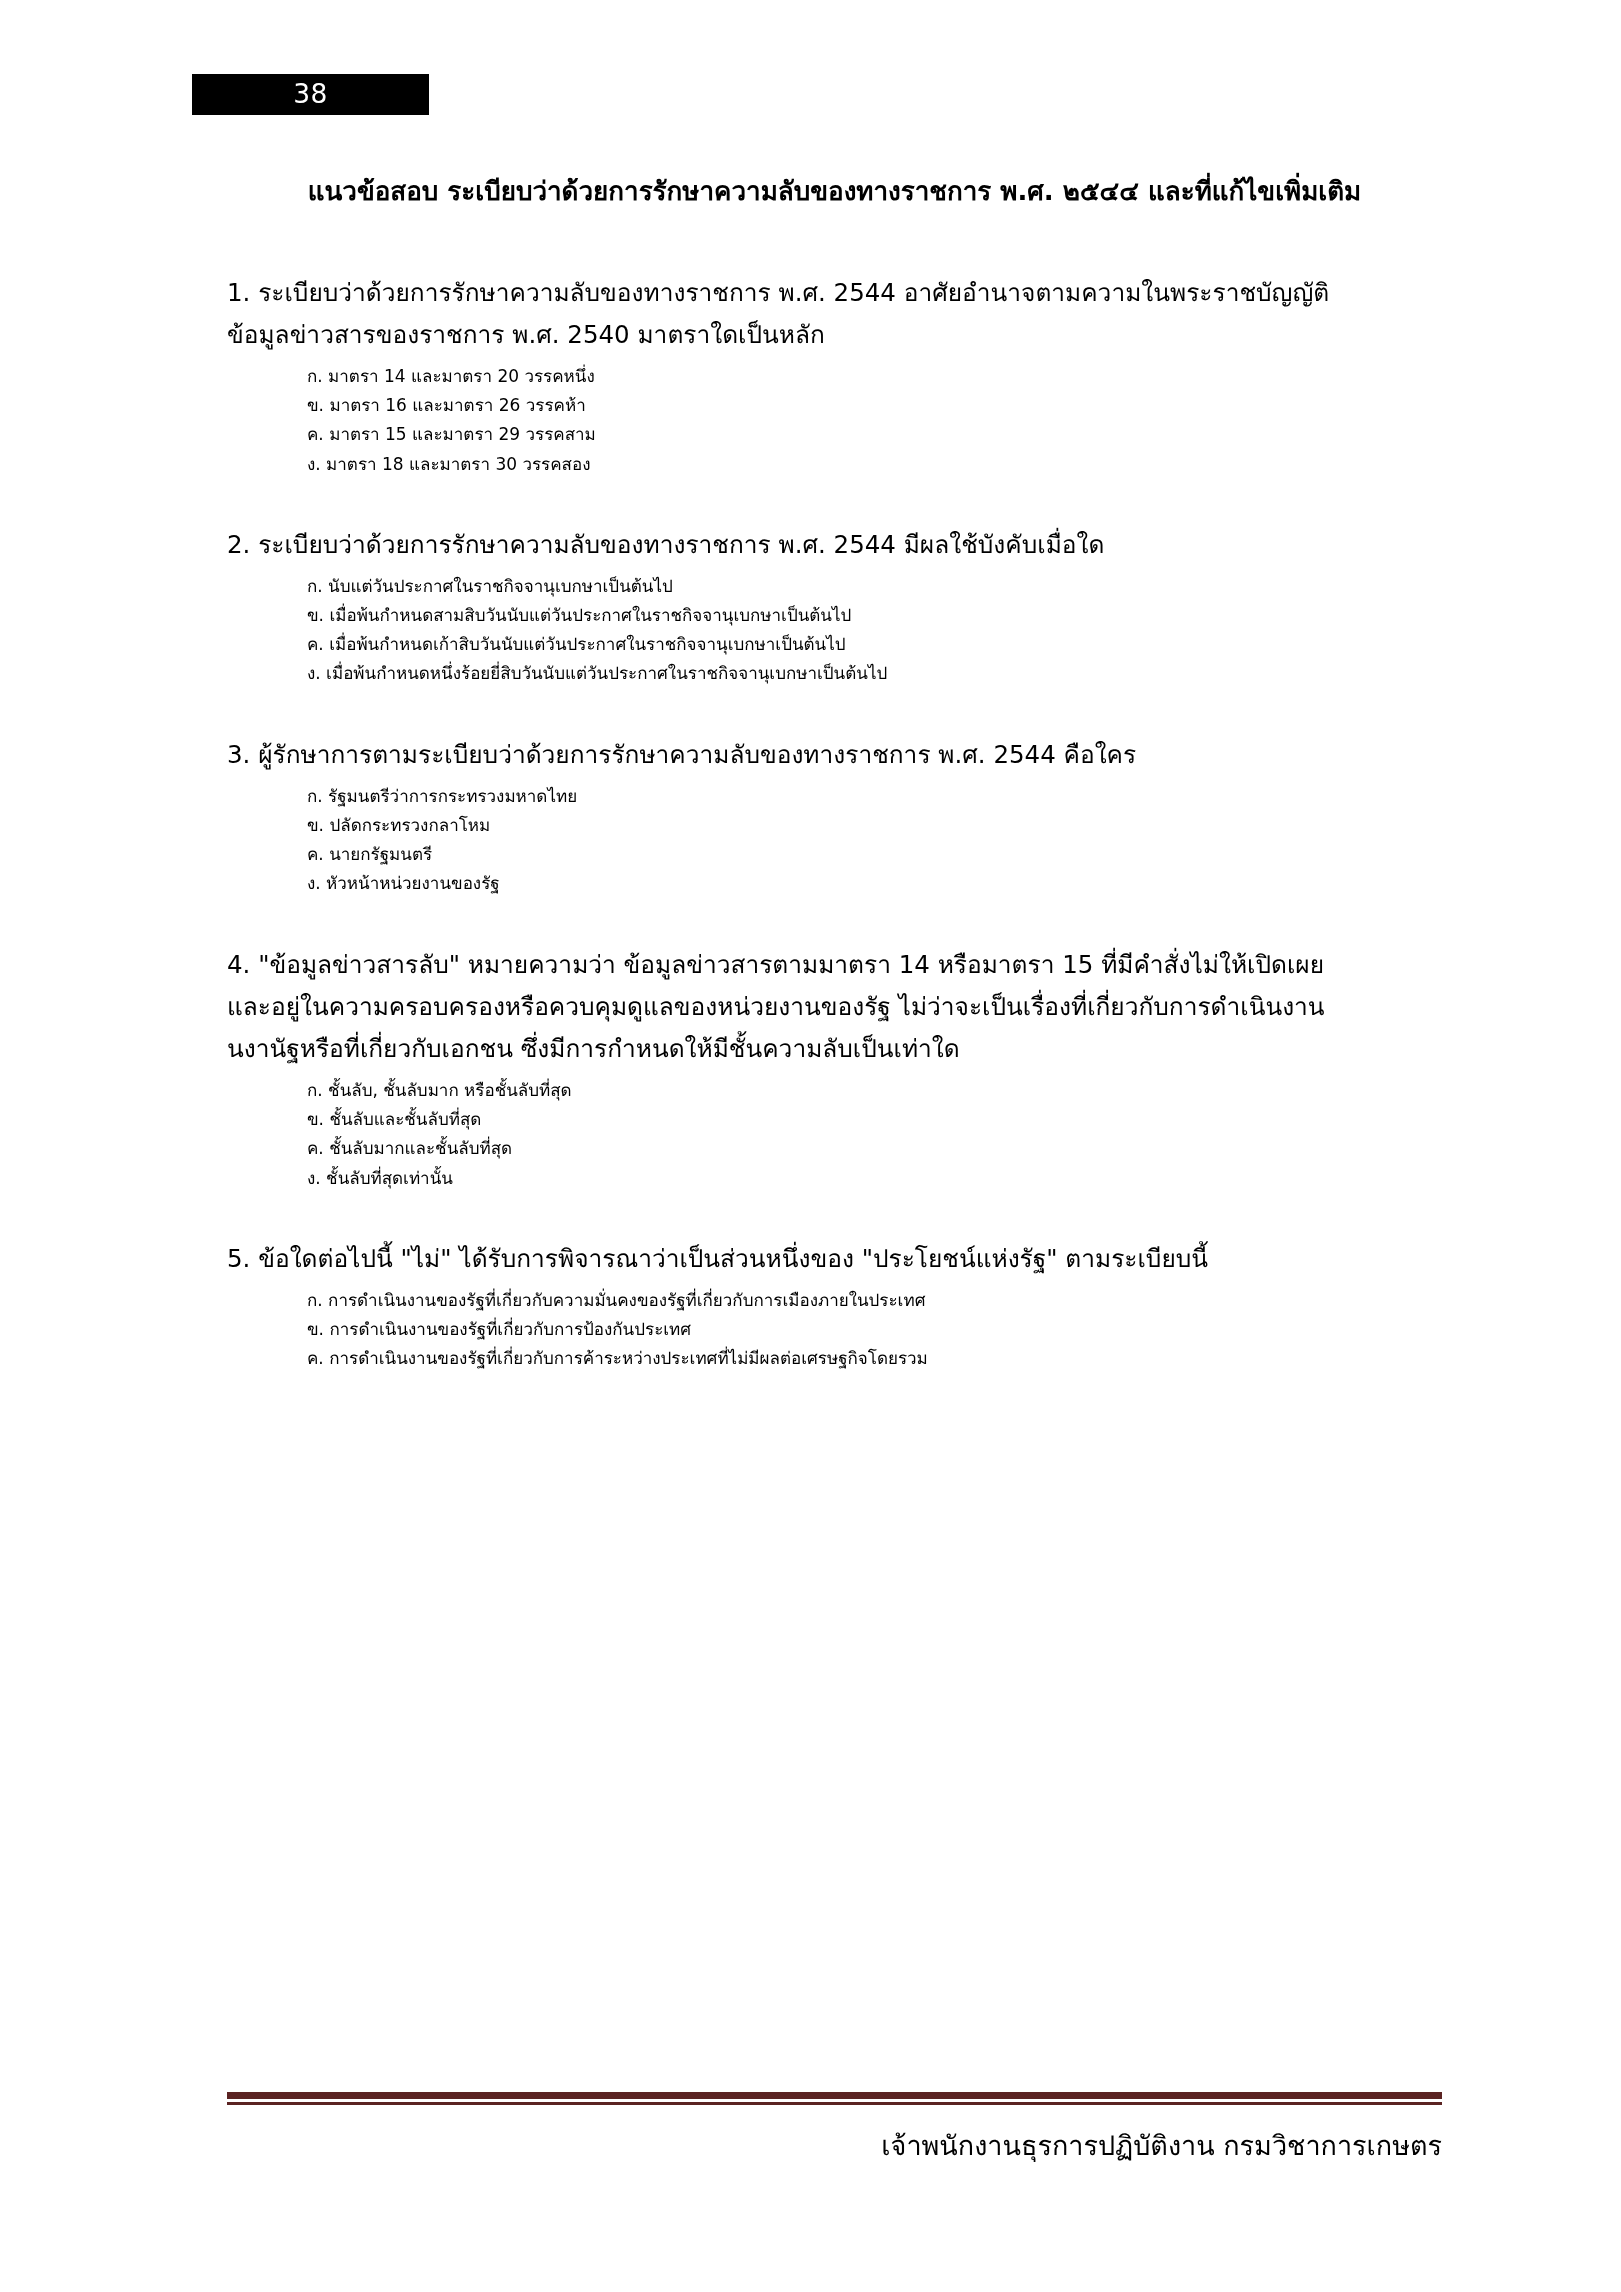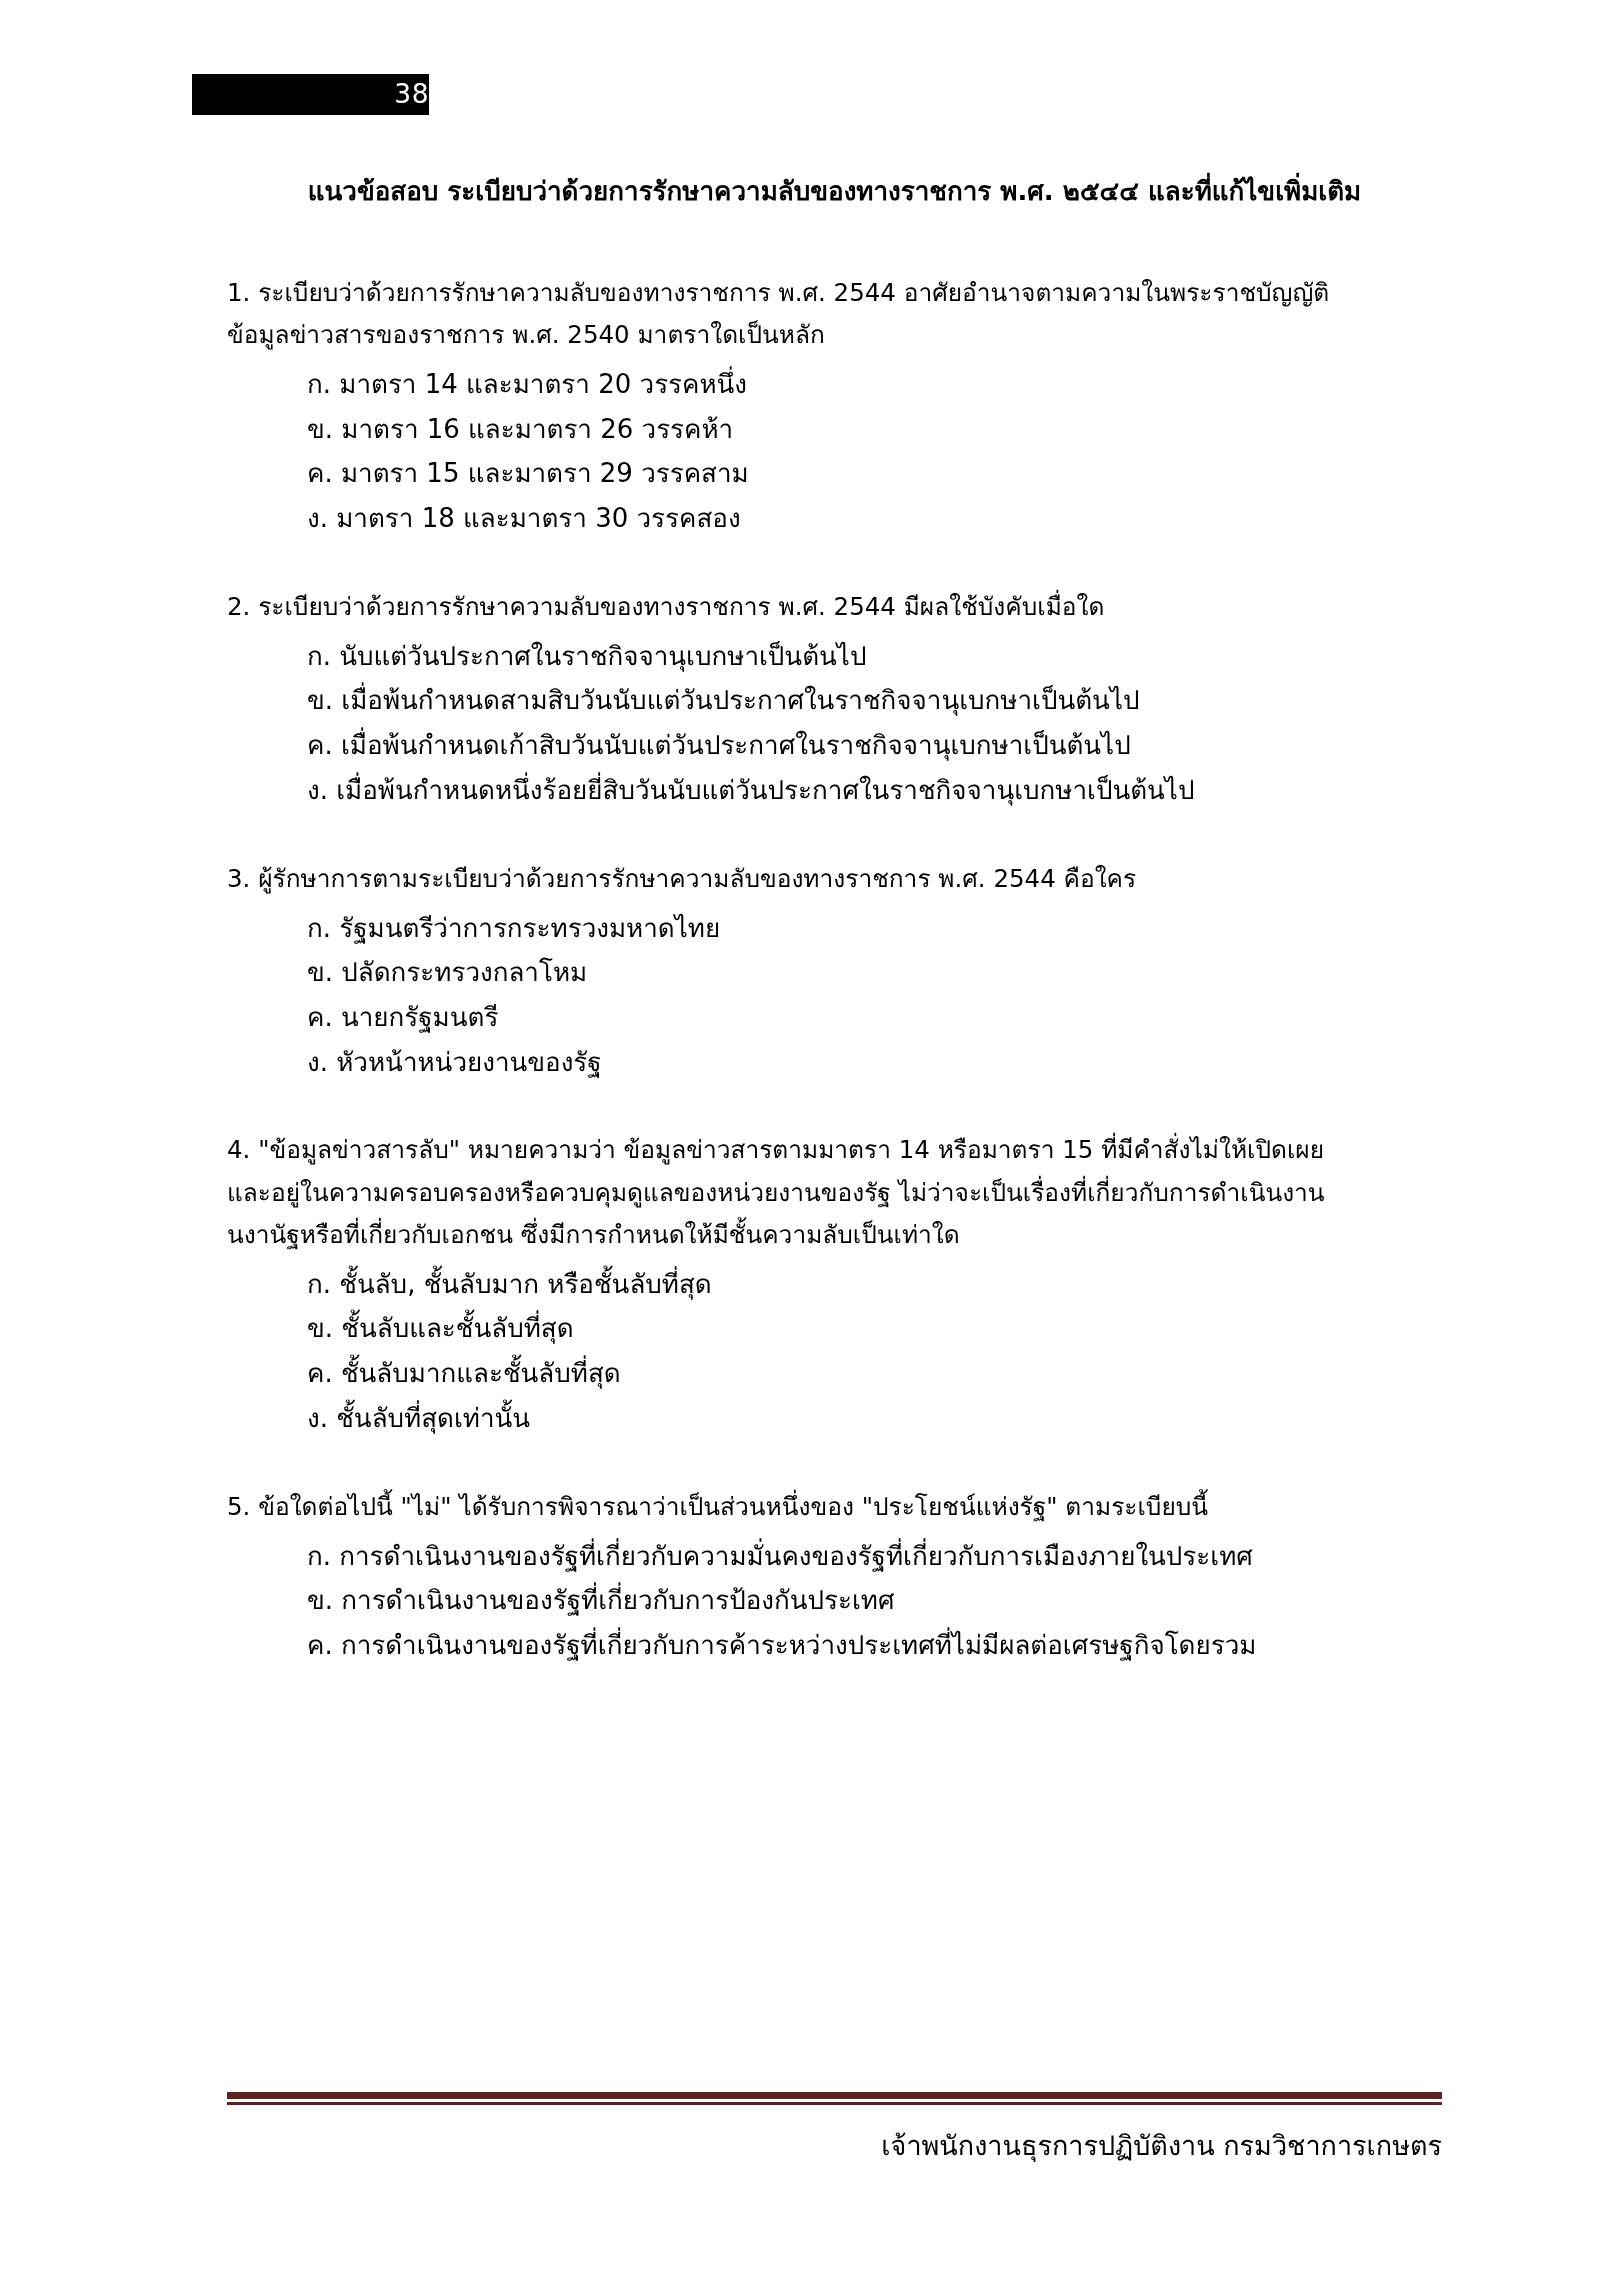--- a/index.html
+++ b/index.html
@@ -24,21 +24,21 @@
   
   .page-number-banner {
     position: absolute;
     left: 192px;
     top: 74px;
     width: 237px;
     height: 41px;
     background: #000000;
     display: flex;
     align-items: center;
-    justify-content: flex-end;
+    justify-content: center;
   }
   .page-number-banner .num {
     color: #ffffff;
     font-family: "DejaVu Sans", "Liberation Sans", sans-serif;
     font-size: 26.5px;
     line-height: 1;
     letter-spacing: 0.5px;
   }
 
   
@@ -74,21 +74,21 @@
   .q-stem .stem-line {
     display: block;
   }
 
   .choices {
     margin: 0;
     padding: 0;
     list-style: none;
   }
   .choice {
-    font-size: 26px;
+    font-size: 17px;
     line-height: 1.72;
     padding-left: 80px;
     margin: 0;
   }
 
   
   .footer {
     position: absolute;
     left: 227px;
     top: 2092px;

